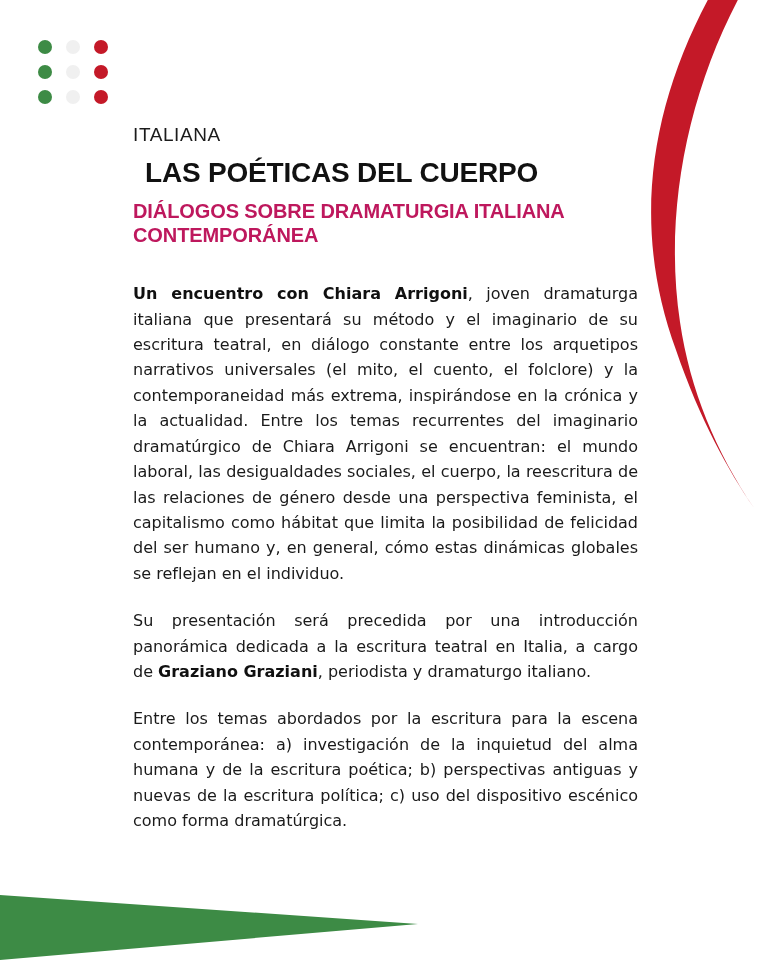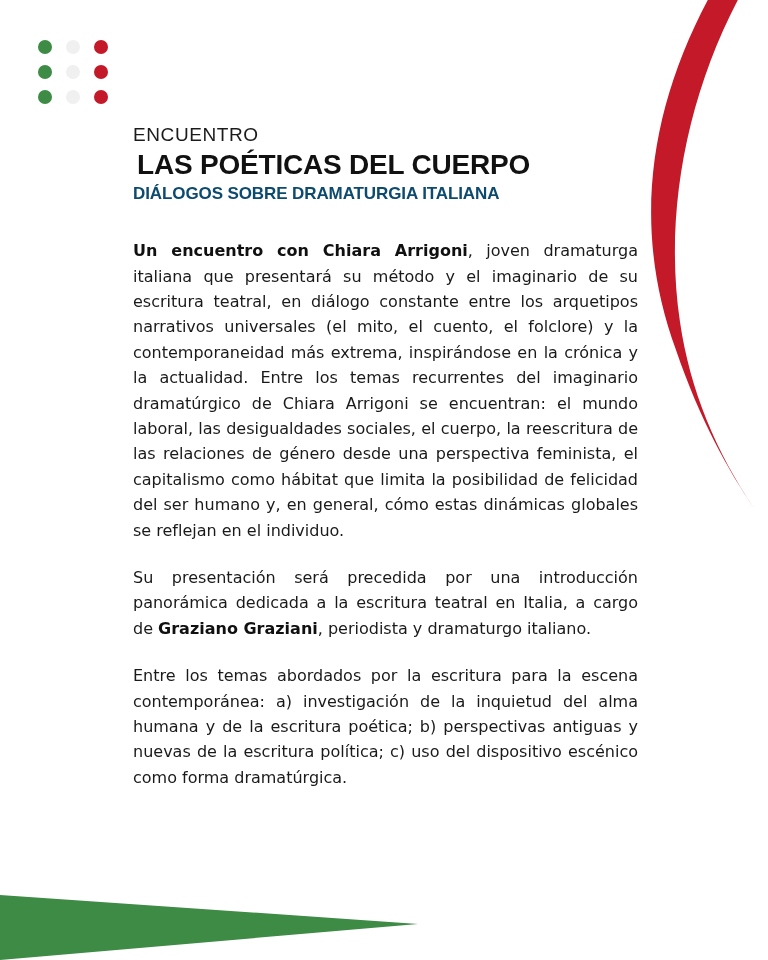--- a/index.html
+++ b/index.html
@@ -71,27 +71,27 @@
     line-height: 1.15;
     margin: 0 0 3px 0;
   }
   .title-main {
     font-family: "Liberation Sans", sans-serif;
     font-size: 28px;
     font-weight: bold;
     color: #111111;
     letter-spacing: -0.2px;
     line-height: 1.08;
-    margin: 4px;
+    margin: 12px;
   }
   .title-sub {
     font-family: "Liberation Sans", sans-serif;
-    font-size: 17px;
+    font-size: 20px;
     font-weight: bold;
-    color: #0c4a6e;
+    color: #be185d;
     letter-spacing: -0.1px;
     line-height: 1.18;
     margin: 2px 0 0 0;
   }
 
   .body-block {
     margin-top: 34px;
   }
   .para {
     font-family: "DejaVu Sans", sans-serif;
@@ -133,26 +133,27 @@
     <span class="logo-dot" style="background:#3d8b45"></span>
     <span class="logo-dot" style="background:#f0f0f0"></span>
     <span class="logo-dot" style="background:#c41928"></span>
     <span class="logo-dot" style="background:#3d8b45"></span>
     <span class="logo-dot" style="background:#f0f0f0"></span>
     <span class="logo-dot" style="background:#c41928"></span>
   </div>
 
   <div class="content">
 
-    <div class="eyebrow">ENCUENTRO</div>
+    <div class="eyebrow">ITALIANA</div>
 
     <h1 class="title-main">LAS POÉTICAS DEL CUERPO</h1>
 
     <h2 class="title-sub">
       <span>DIÁLOGOS SOBRE DRAMATURGIA ITALIANA</span><br>
+      <span>CONTEMPORÁNEA</span>
     </h2>
 
     <div class="body-block">
 
       <p class="para p1"><span class="strong">Un encuentro con Chiara Arrigoni</span><span>, joven dramaturga italiana que presentará su método y el imaginario de su escritura teatral, en diálogo constante entre los arquetipos narrativos universales (el mito, el cuento, el folclore) y la contemporaneidad más extrema, inspirándose en la crónica y la actualidad. Entre los temas recurrentes del imaginario dramatúrgico de Chiara Arrigoni se encuentran: el mundo laboral, las desigualdades sociales, el cuerpo, la reescritura de las relaciones de género desde una perspectiva feminista, el capitalismo como hábitat que limita la posibilidad de felicidad del ser humano y, en general, cómo estas dinámicas globales se reflejan en el individuo.</span></p>
 
       <p class="para p2"><span>Su presentación será precedida por una introducción panorámica dedicada a la escritura teatral en Italia, a cargo de </span><span class="strong">Graziano Graziani</span><span>, periodista y dramaturgo italiano.</span></p>
 
       <p class="para p3">Entre los temas abordados por la escritura para la escena contemporánea: a) investigación de la inquietud del alma humana y de la escritura poética; b) perspectivas antiguas y nuevas de la escritura política; c) uso del dispositivo escénico como forma dramatúrgica.</p>
 

